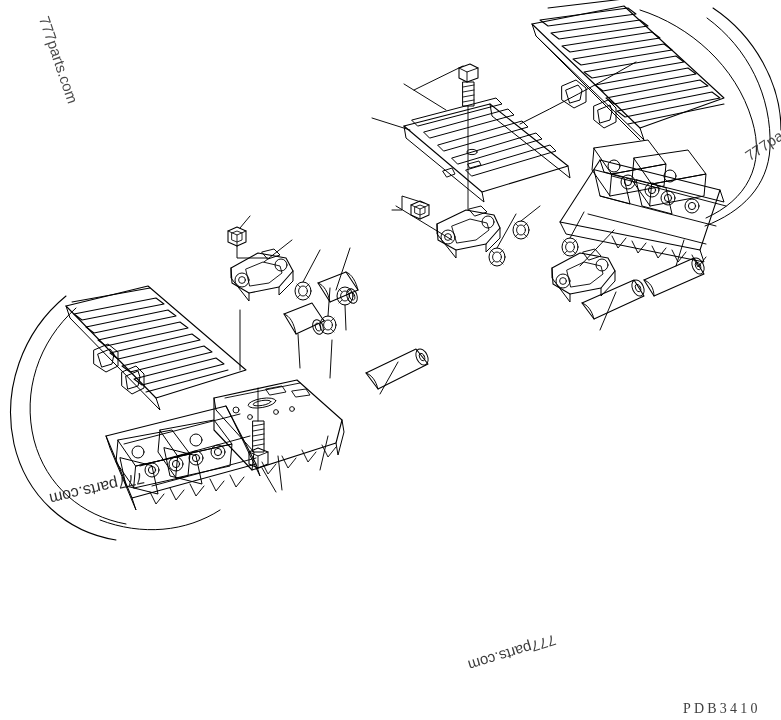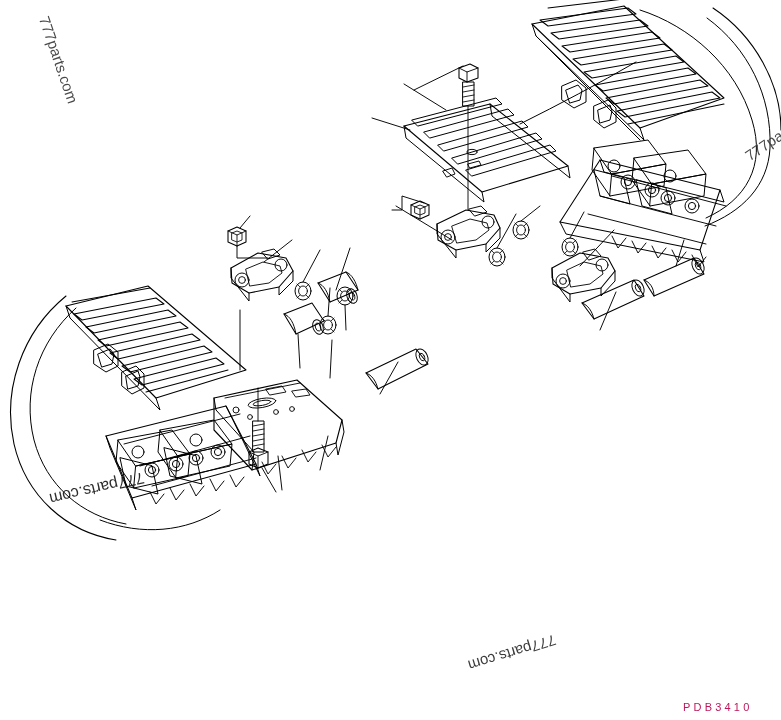--- a/index.html
+++ b/index.html
@@ -43,24 +43,24 @@
   #wm-bottom{
     left:558px;top:648px;
     font-size:15px;
     transform-origin:0 0;
     transform:rotate(-197deg);
     color:#2c2c2c;
   }
   #partno{
     position:absolute;
     left:683px;top:701px;
-    font-size:11px;
+    font-size:14px;
     letter-spacing:3.2px;
-    color:#be185d;
-    font-family:Liberation Sans, sans-serif;
+    color:#404040;
+    font-family:Liberation Serif, serif;
   }
 </style>
 </head>
 <body>
 
 <div id="sheet">
 
   <svg id="art" viewBox="0 0 781 720" xmlns="http://www.w3.org/2000/svg" shape-rendering="geometricPrecision">
     <g fill="none" stroke="#000" stroke-width="1.1" stroke-linecap="round" stroke-linejoin="round">
 

